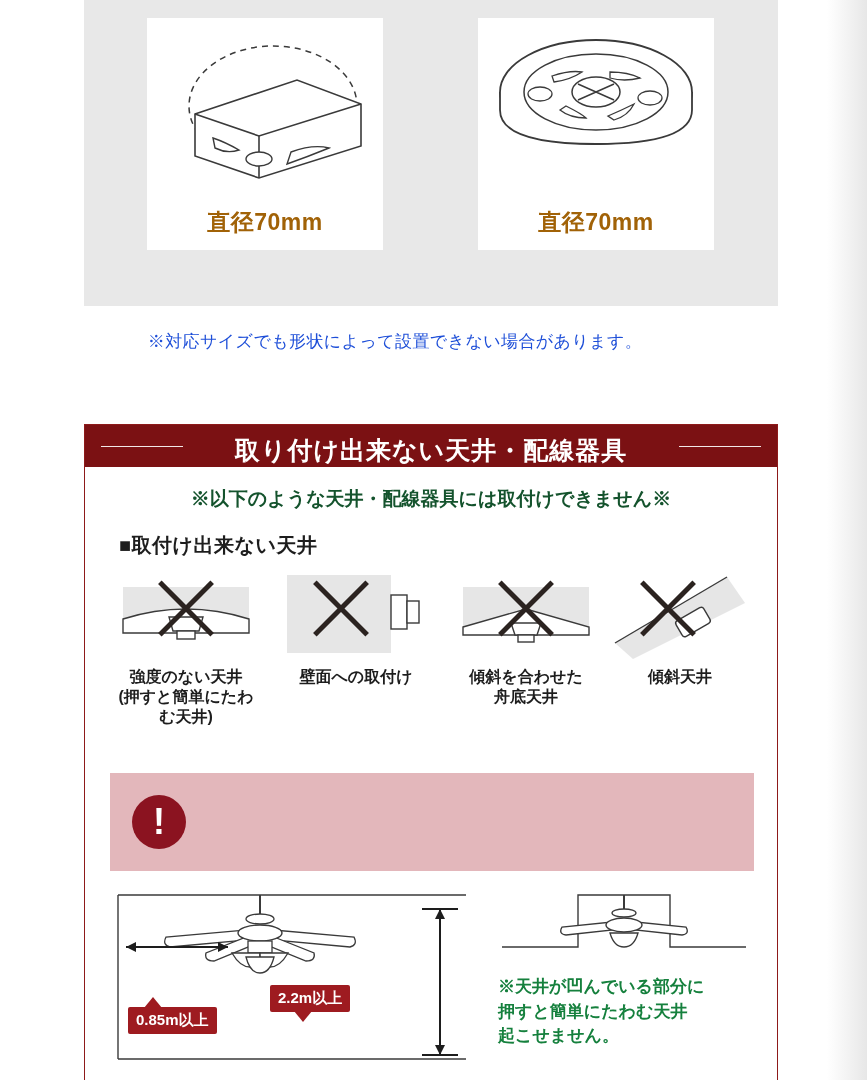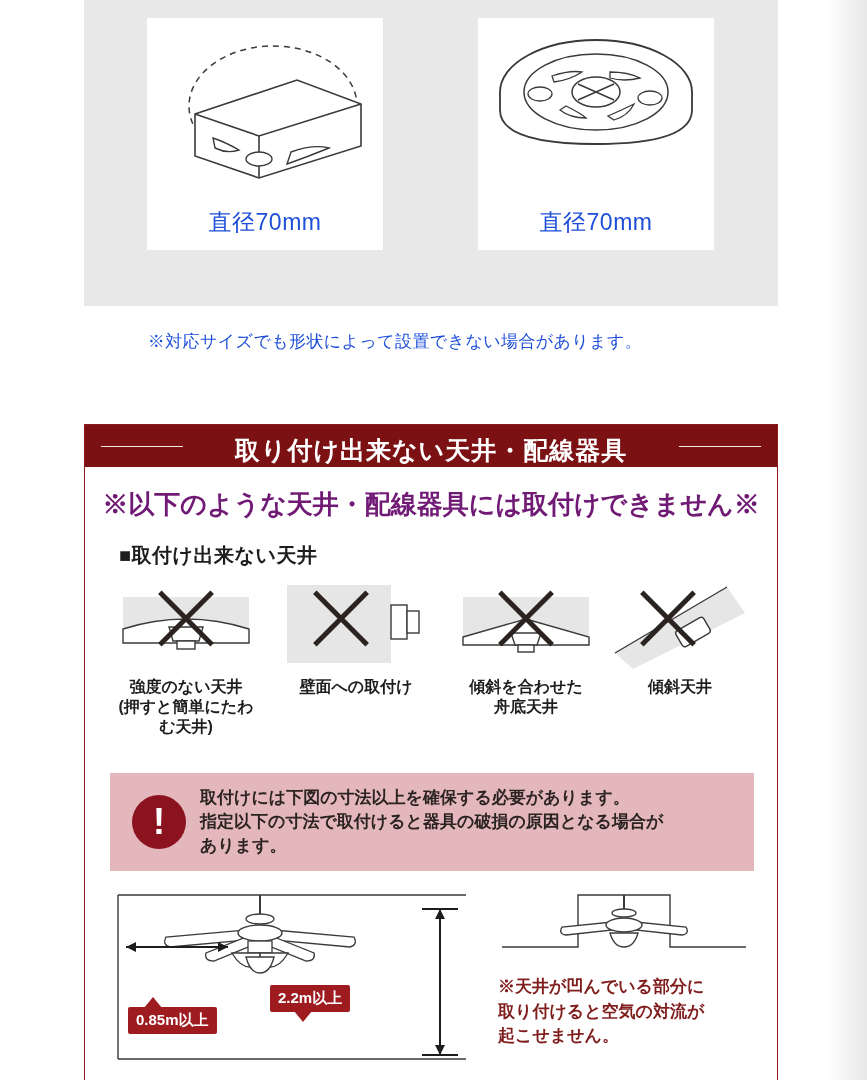--- a/index.html
+++ b/index.html
@@ -55,23 +55,23 @@
     width: 100%;
     height: 180px;
   }
   .photo-caption {
     position: absolute;
     bottom: 12px;
     left: 0;
     width: 100%;
     text-align: center;
     font-size: 23px;
-    font-weight: normal;
+    font-weight: bold;
     letter-spacing: 0.5px;
-    color: #1d4ed8;
+    color: #a16207;
   }
 
   .note-line {
     position: absolute;
     left: 0;
     top: 330px;
     width: 790px;
     text-align: center;
     font-size: 17px;
     color: #1d4ed8;
@@ -107,23 +107,23 @@
     height: 1px;
     background: #ffffff;
     opacity: .9;
   }
   .card-header .rule.l { left: 16px; width: 82px; }
   .card-header .rule.r { right: 16px; width: 82px; }
 
   .warn-1 {
     margin-top: 18px;
     text-align: center;
-    color: #701a75;
-    font-weight: bold;
-    font-size: 26px;
+    color: #14532d;
+    font-weight: bold;
+    font-size: 19px;
     line-height: 1.5;
   }
 
   .sub-head {
     margin: 18px 0 0 34px;
     font-size: 20px;
     font-weight: bold;
     color: #1d1d1d;
     letter-spacing: 0.5px;
   }
@@ -240,21 +240,21 @@
     border-bottom: 11px solid #9e1b20;
     top: -10px;
     left: 16px;
   }
   .right-note {
     position: absolute;
     left: 388px;
     top: 88px;
     font-size: 17px;
     font-weight: bold;
-    color: #7f1d1d;
+    color: #15803d;
     line-height: 1.45;
   }
   svg { display: block; }
 </style>
 </head>
 <body>
 
 <div class="page">
 
   <div class="edge-right"></div>
@@ -375,25 +375,20 @@
           <span class="cross" style="left:42%;"></span>
         </div>
         <div class="lbl">
           <span>傾斜天井</span>
         </div>
       </div>
     </div>
 
     <div class="caution">
       <div class="bang">!</div>
-      <div class="ctext">
-        <div>取付けには下図の寸法以上を確保する必要があります。</div>
-        <div>指定以下の寸法で取付けると器具の破損の原因となる場合が</div>
-        <div>あります。</div>
-      </div>
     </div>
 
     <div class="diagram">
       <svg width="644" height="185" viewBox="0 0 644 185">
 
         <path d="M8 8 L356 8" stroke="#3a3a3a" stroke-width="1.4" fill="none"></path>
         <path d="M8 8 L8 172" stroke="#3a3a3a" stroke-width="1.4" fill="none"></path>
         <path d="M8 172 L356 172" stroke="#3a3a3a" stroke-width="1.4" fill="none"></path>
 
         <path d="M150 8 L150 28" stroke="#3a3a3a" stroke-width="2"></path>
@@ -435,19 +430,19 @@
         <span>0.85m以上</span>
       </div>
 
       <div class="dim-tag" style="left:160px; top:98px;">
         <span class="tail" style="top:auto; bottom:-10px; border-bottom:none; border-top:11px solid #9e1b20; left:24px;"></span>
         <span>2.2m以上</span>
       </div>
 
       <div class="right-note">
         <div>※天井が凹んでいる部分に</div>
-        <div>取り付けると空気の対流が</div>
+        <div>押すと簡単にたわむ天井</div>
         <div>起こせません。</div>
       </div>
     </div>
 
   </div>
 </div>
 
 </body></html>

